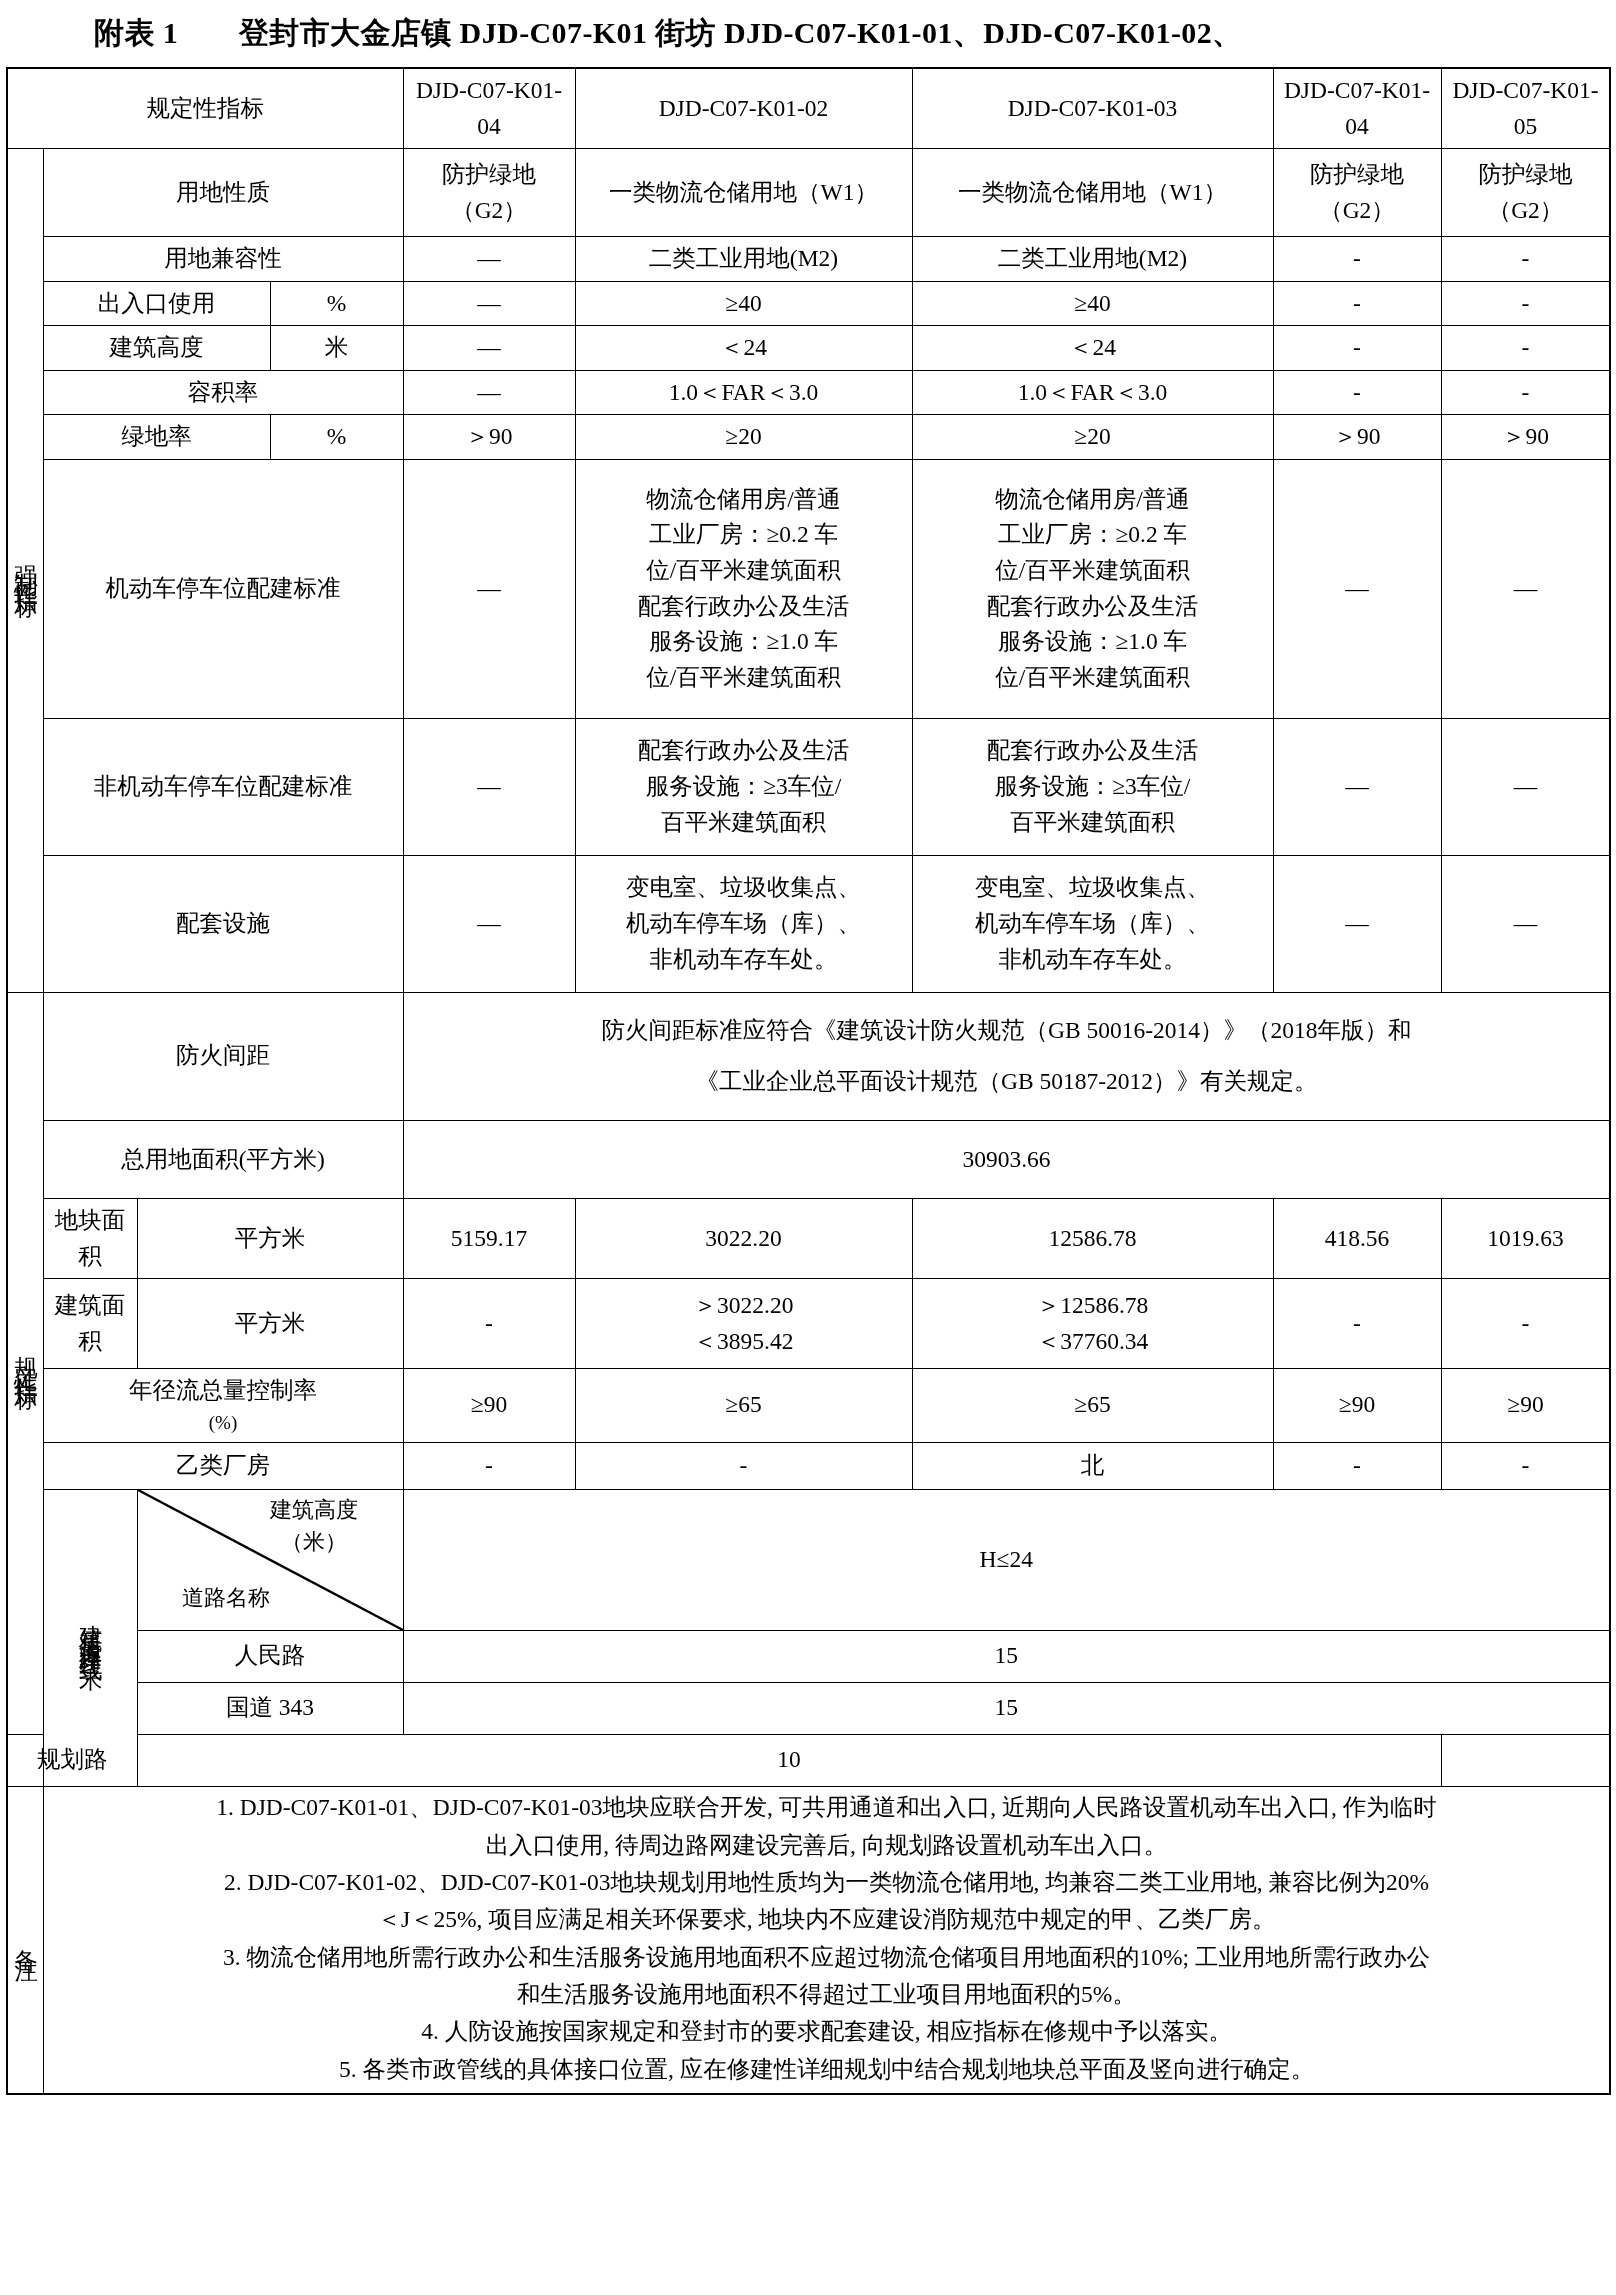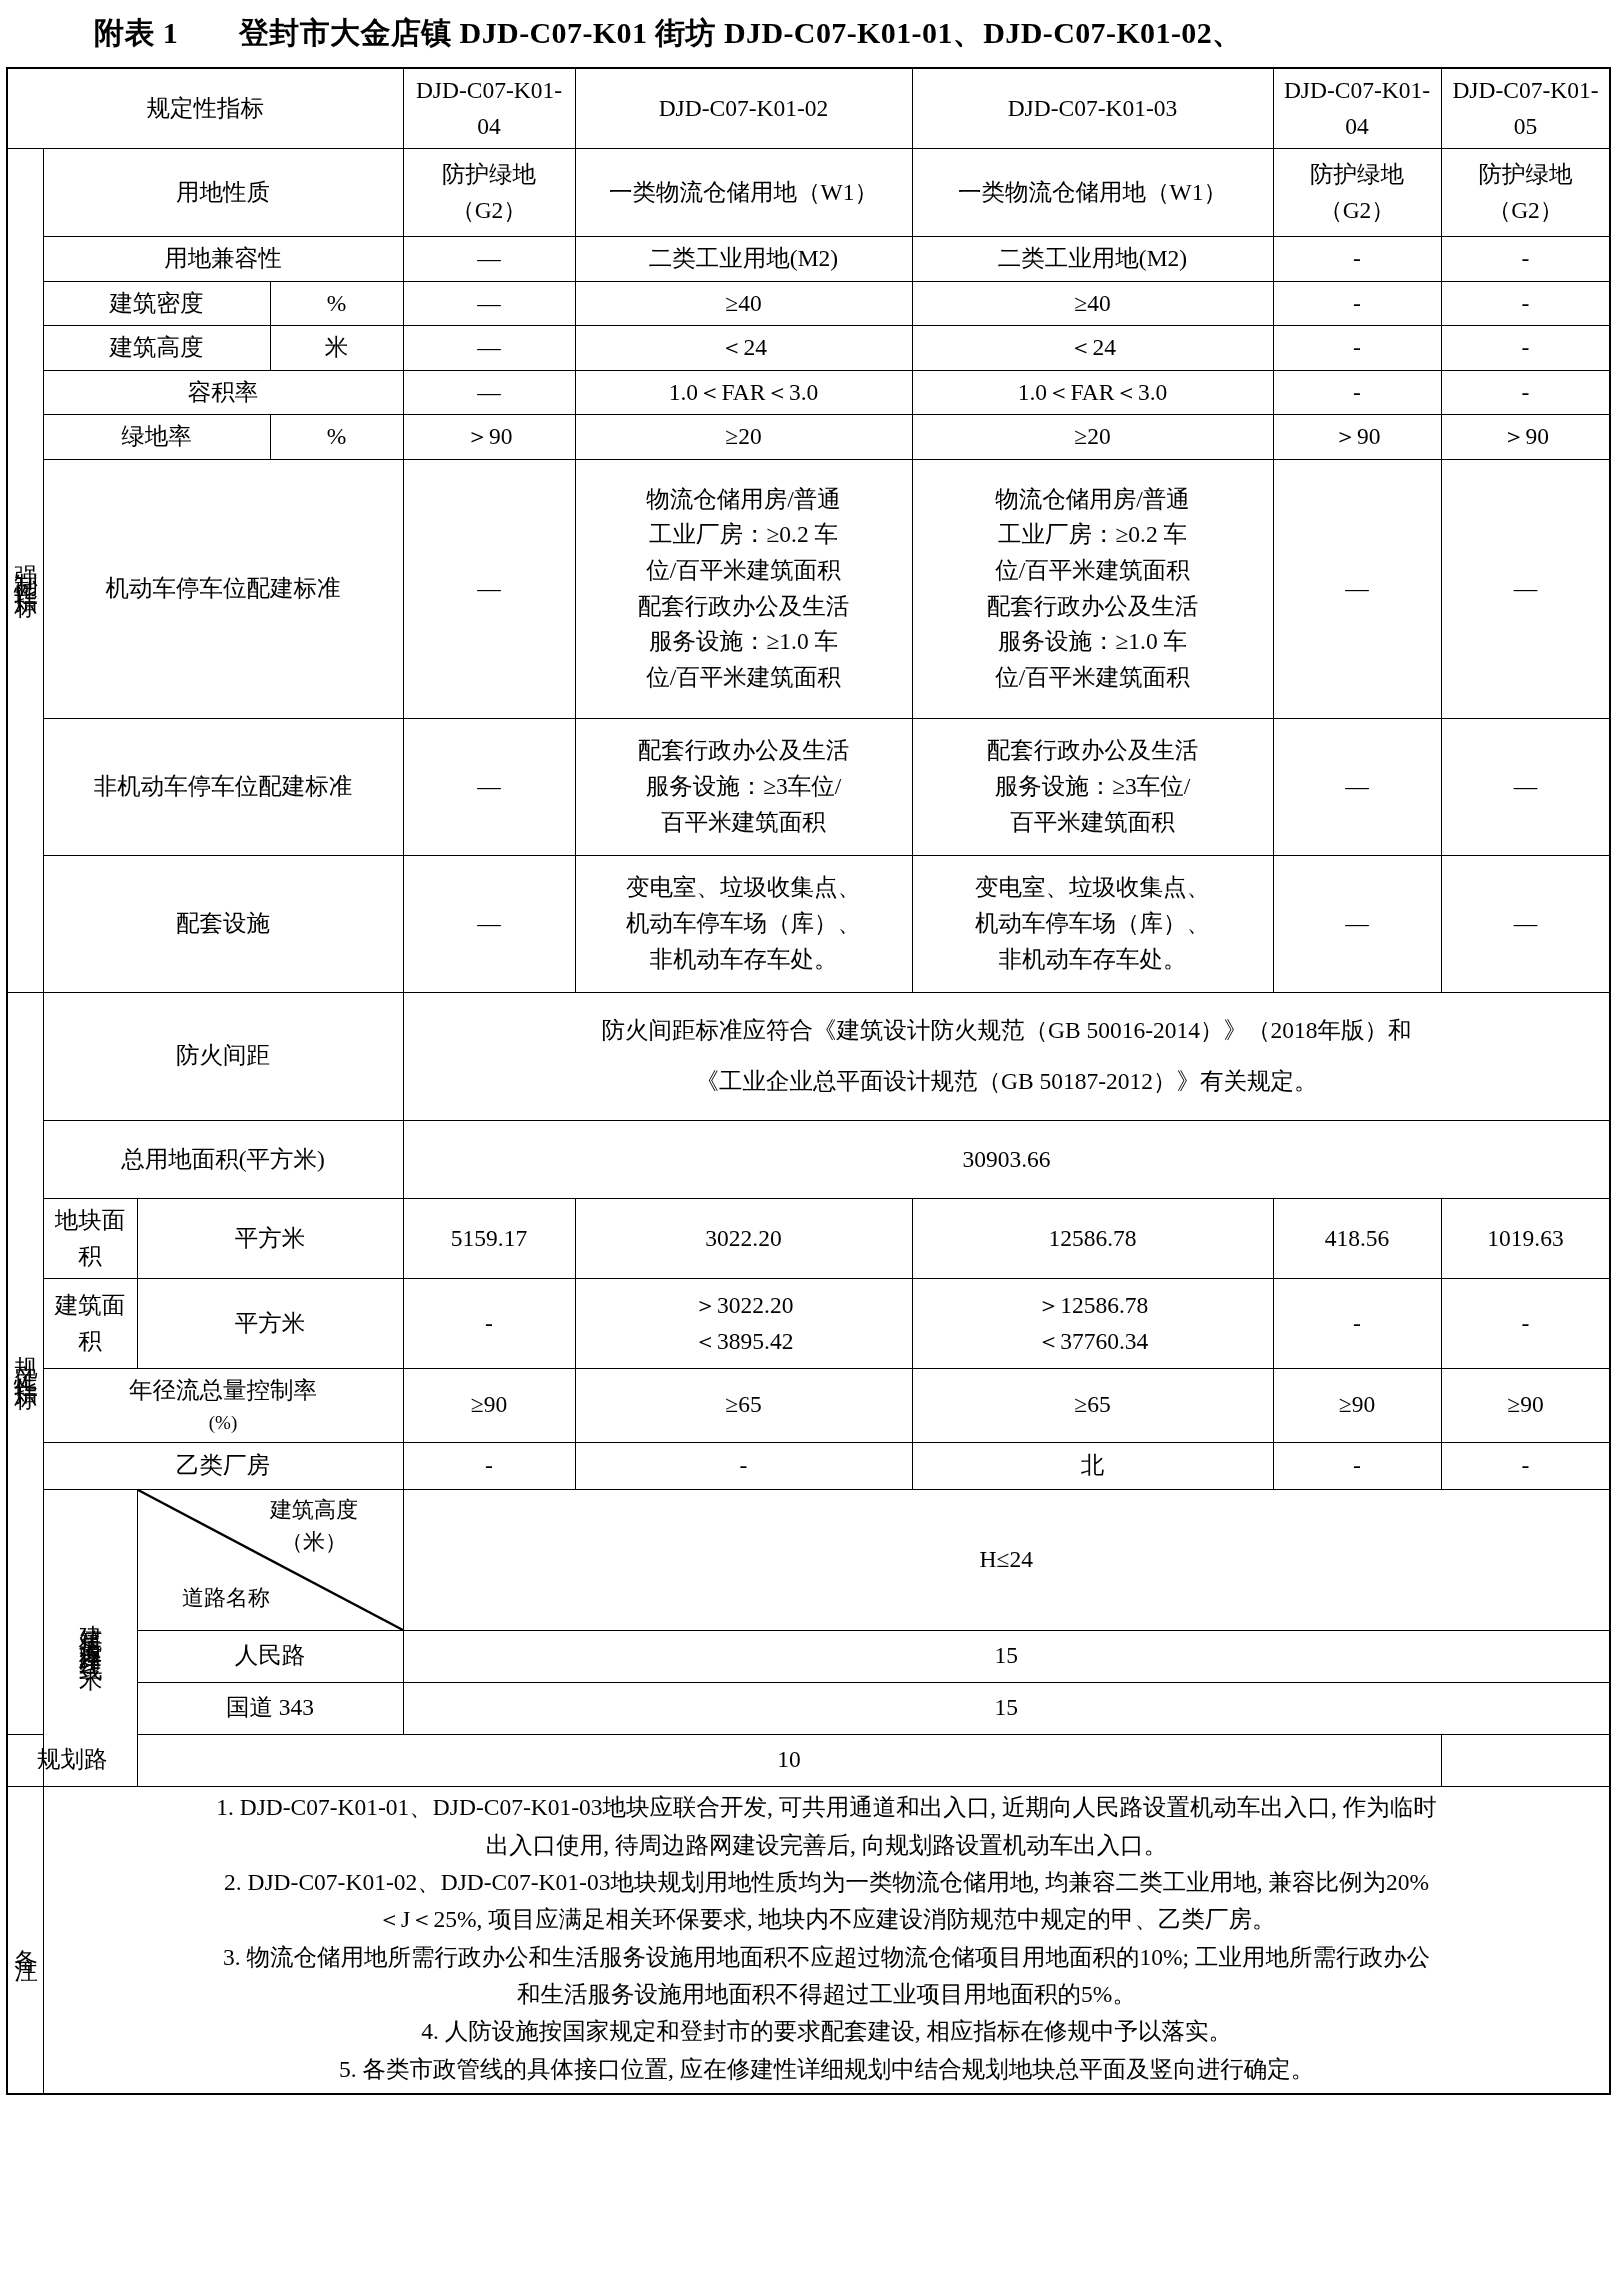--- a/index.html
+++ b/index.html
@@ -136,21 +136,21 @@
     <tr>
       <td colspan="3" style="height:44px">用地兼容性</td>
       <td>—</td>
       <td>二类工业用地(M2)</td>
       <td>二类工业用地(M2)</td>
       <td>-</td>
       <td>-</td>
     </tr>
 
     <tr>
-      <td colspan="2" style="height:44px">建筑密度</td>
+      <td colspan="2" style="height:44px">出入口使用</td>
       <td>%</td>
       <td>—</td>
       <td>≥40</td>
       <td>≥40</td>
       <td>-</td>
       <td>-</td>
     </tr>
 
     <tr>
       <td colspan="2" style="height:44px">建筑高度</td>

